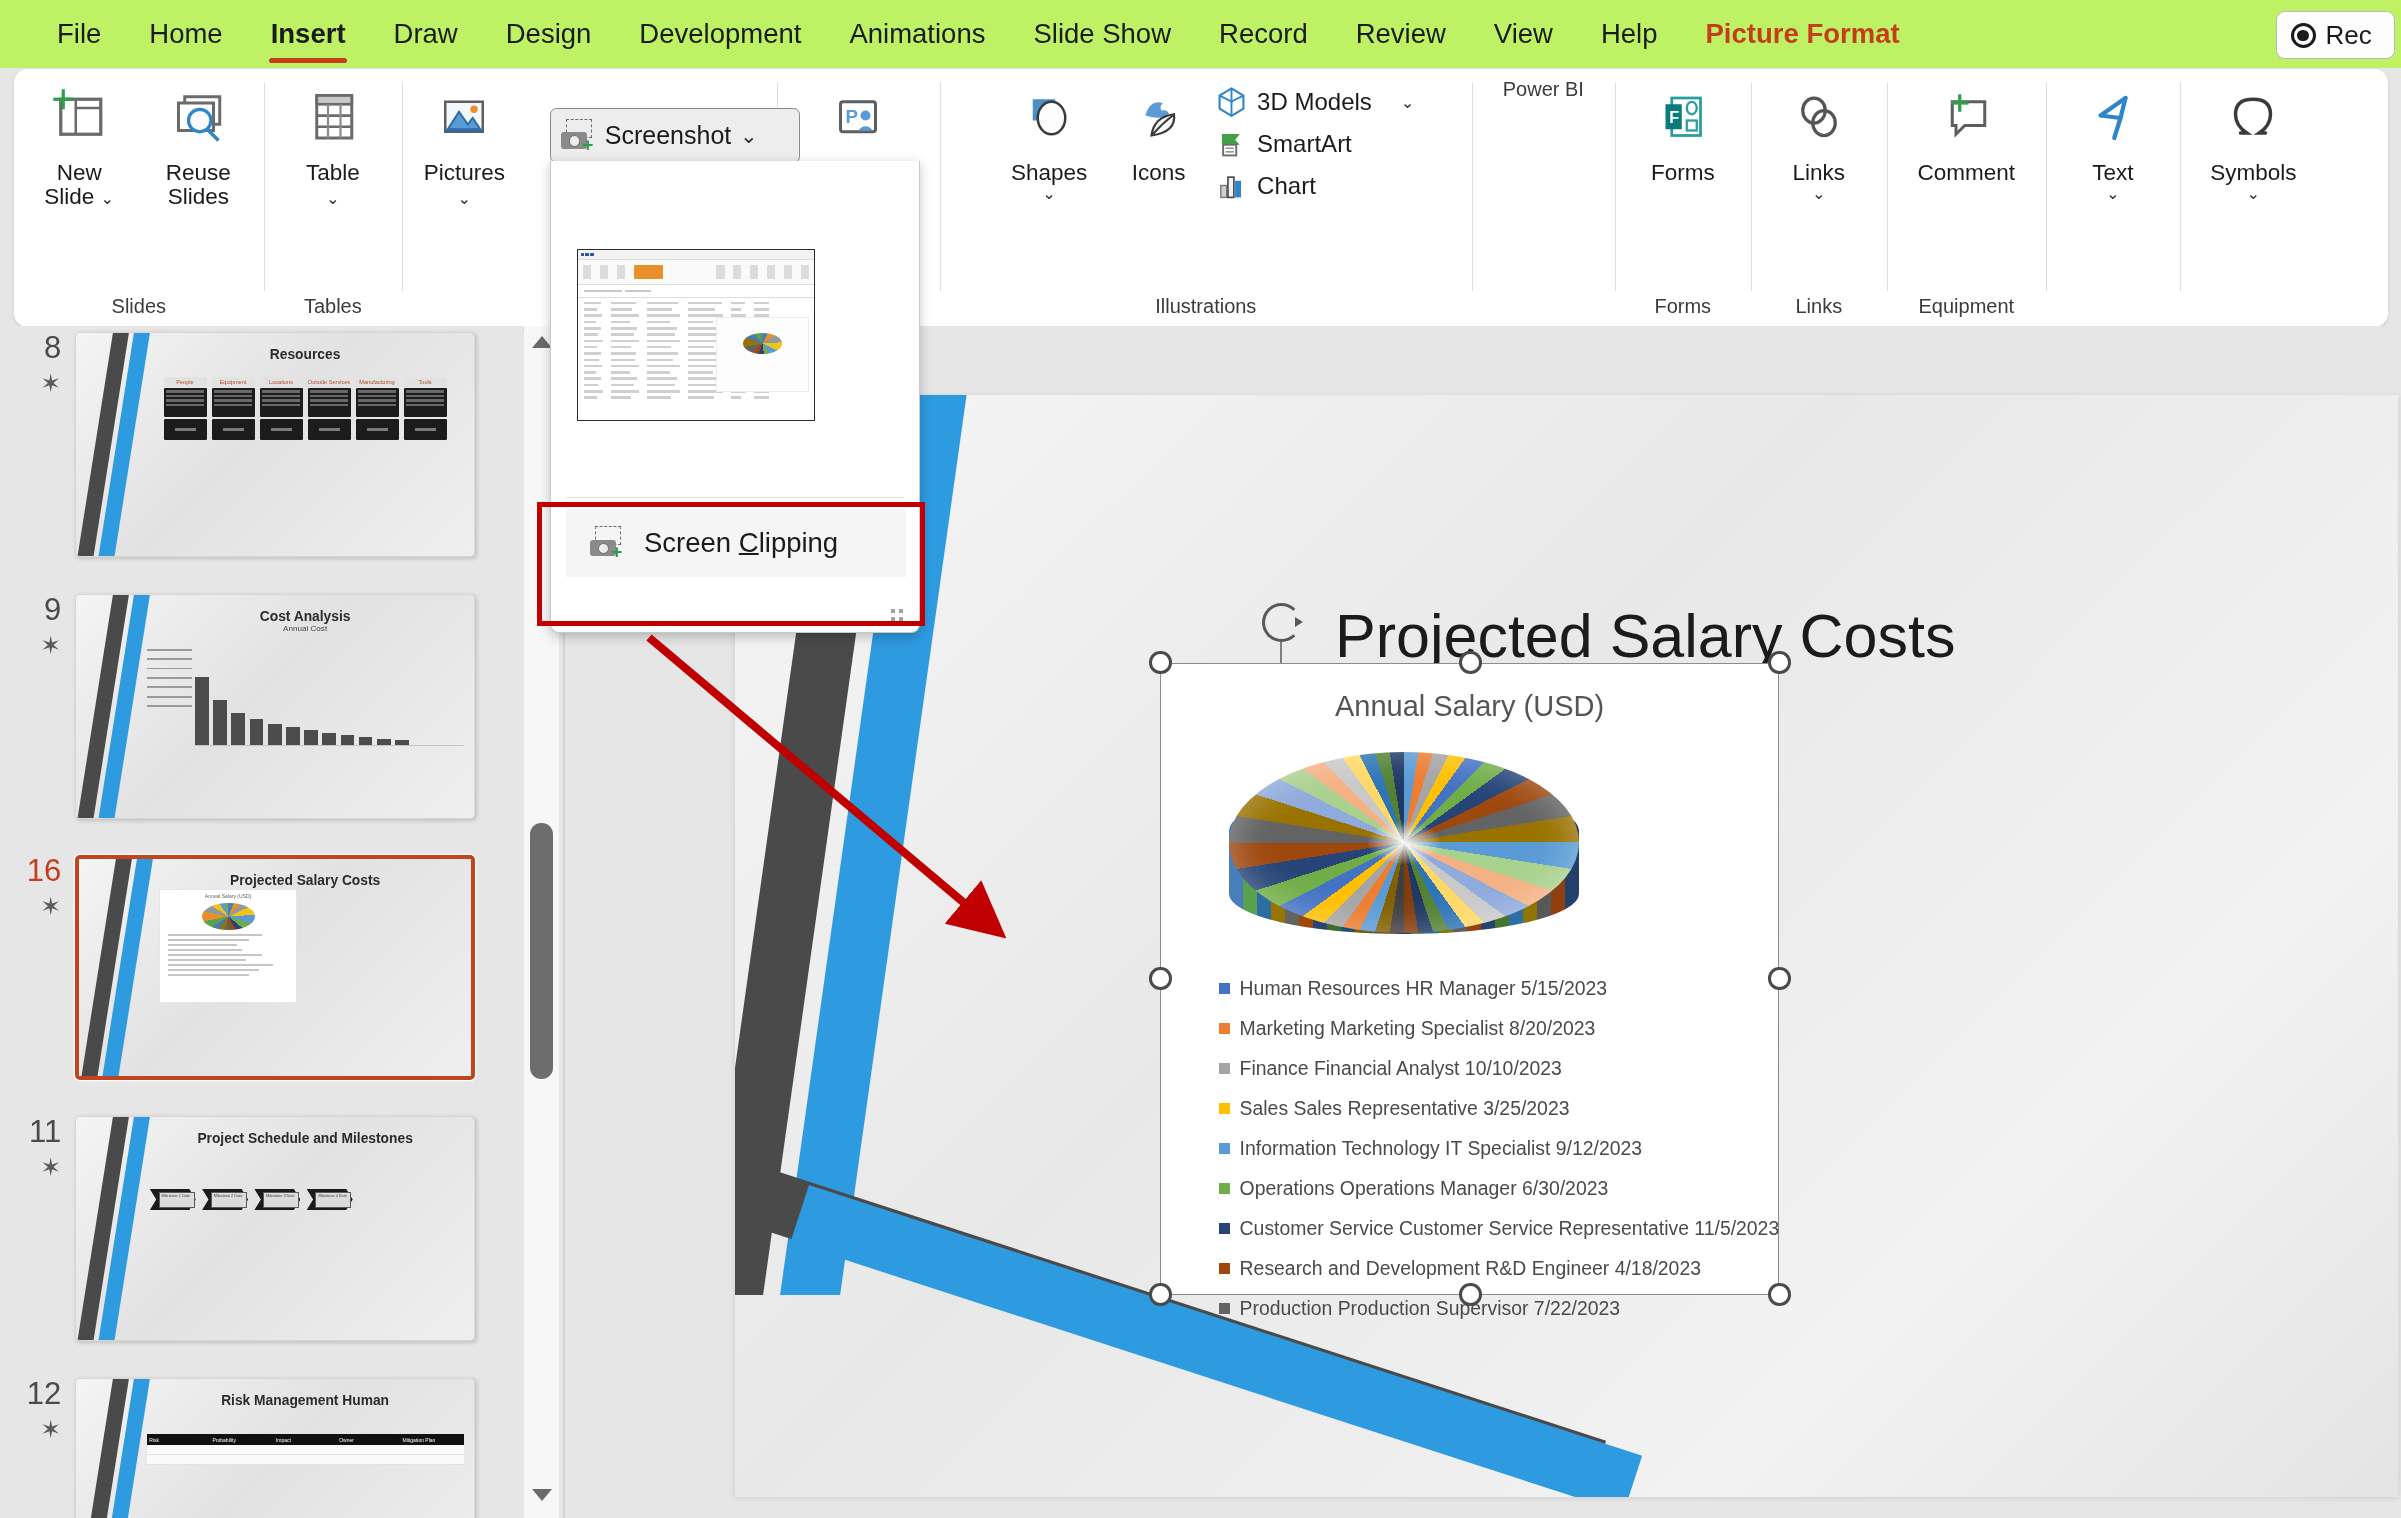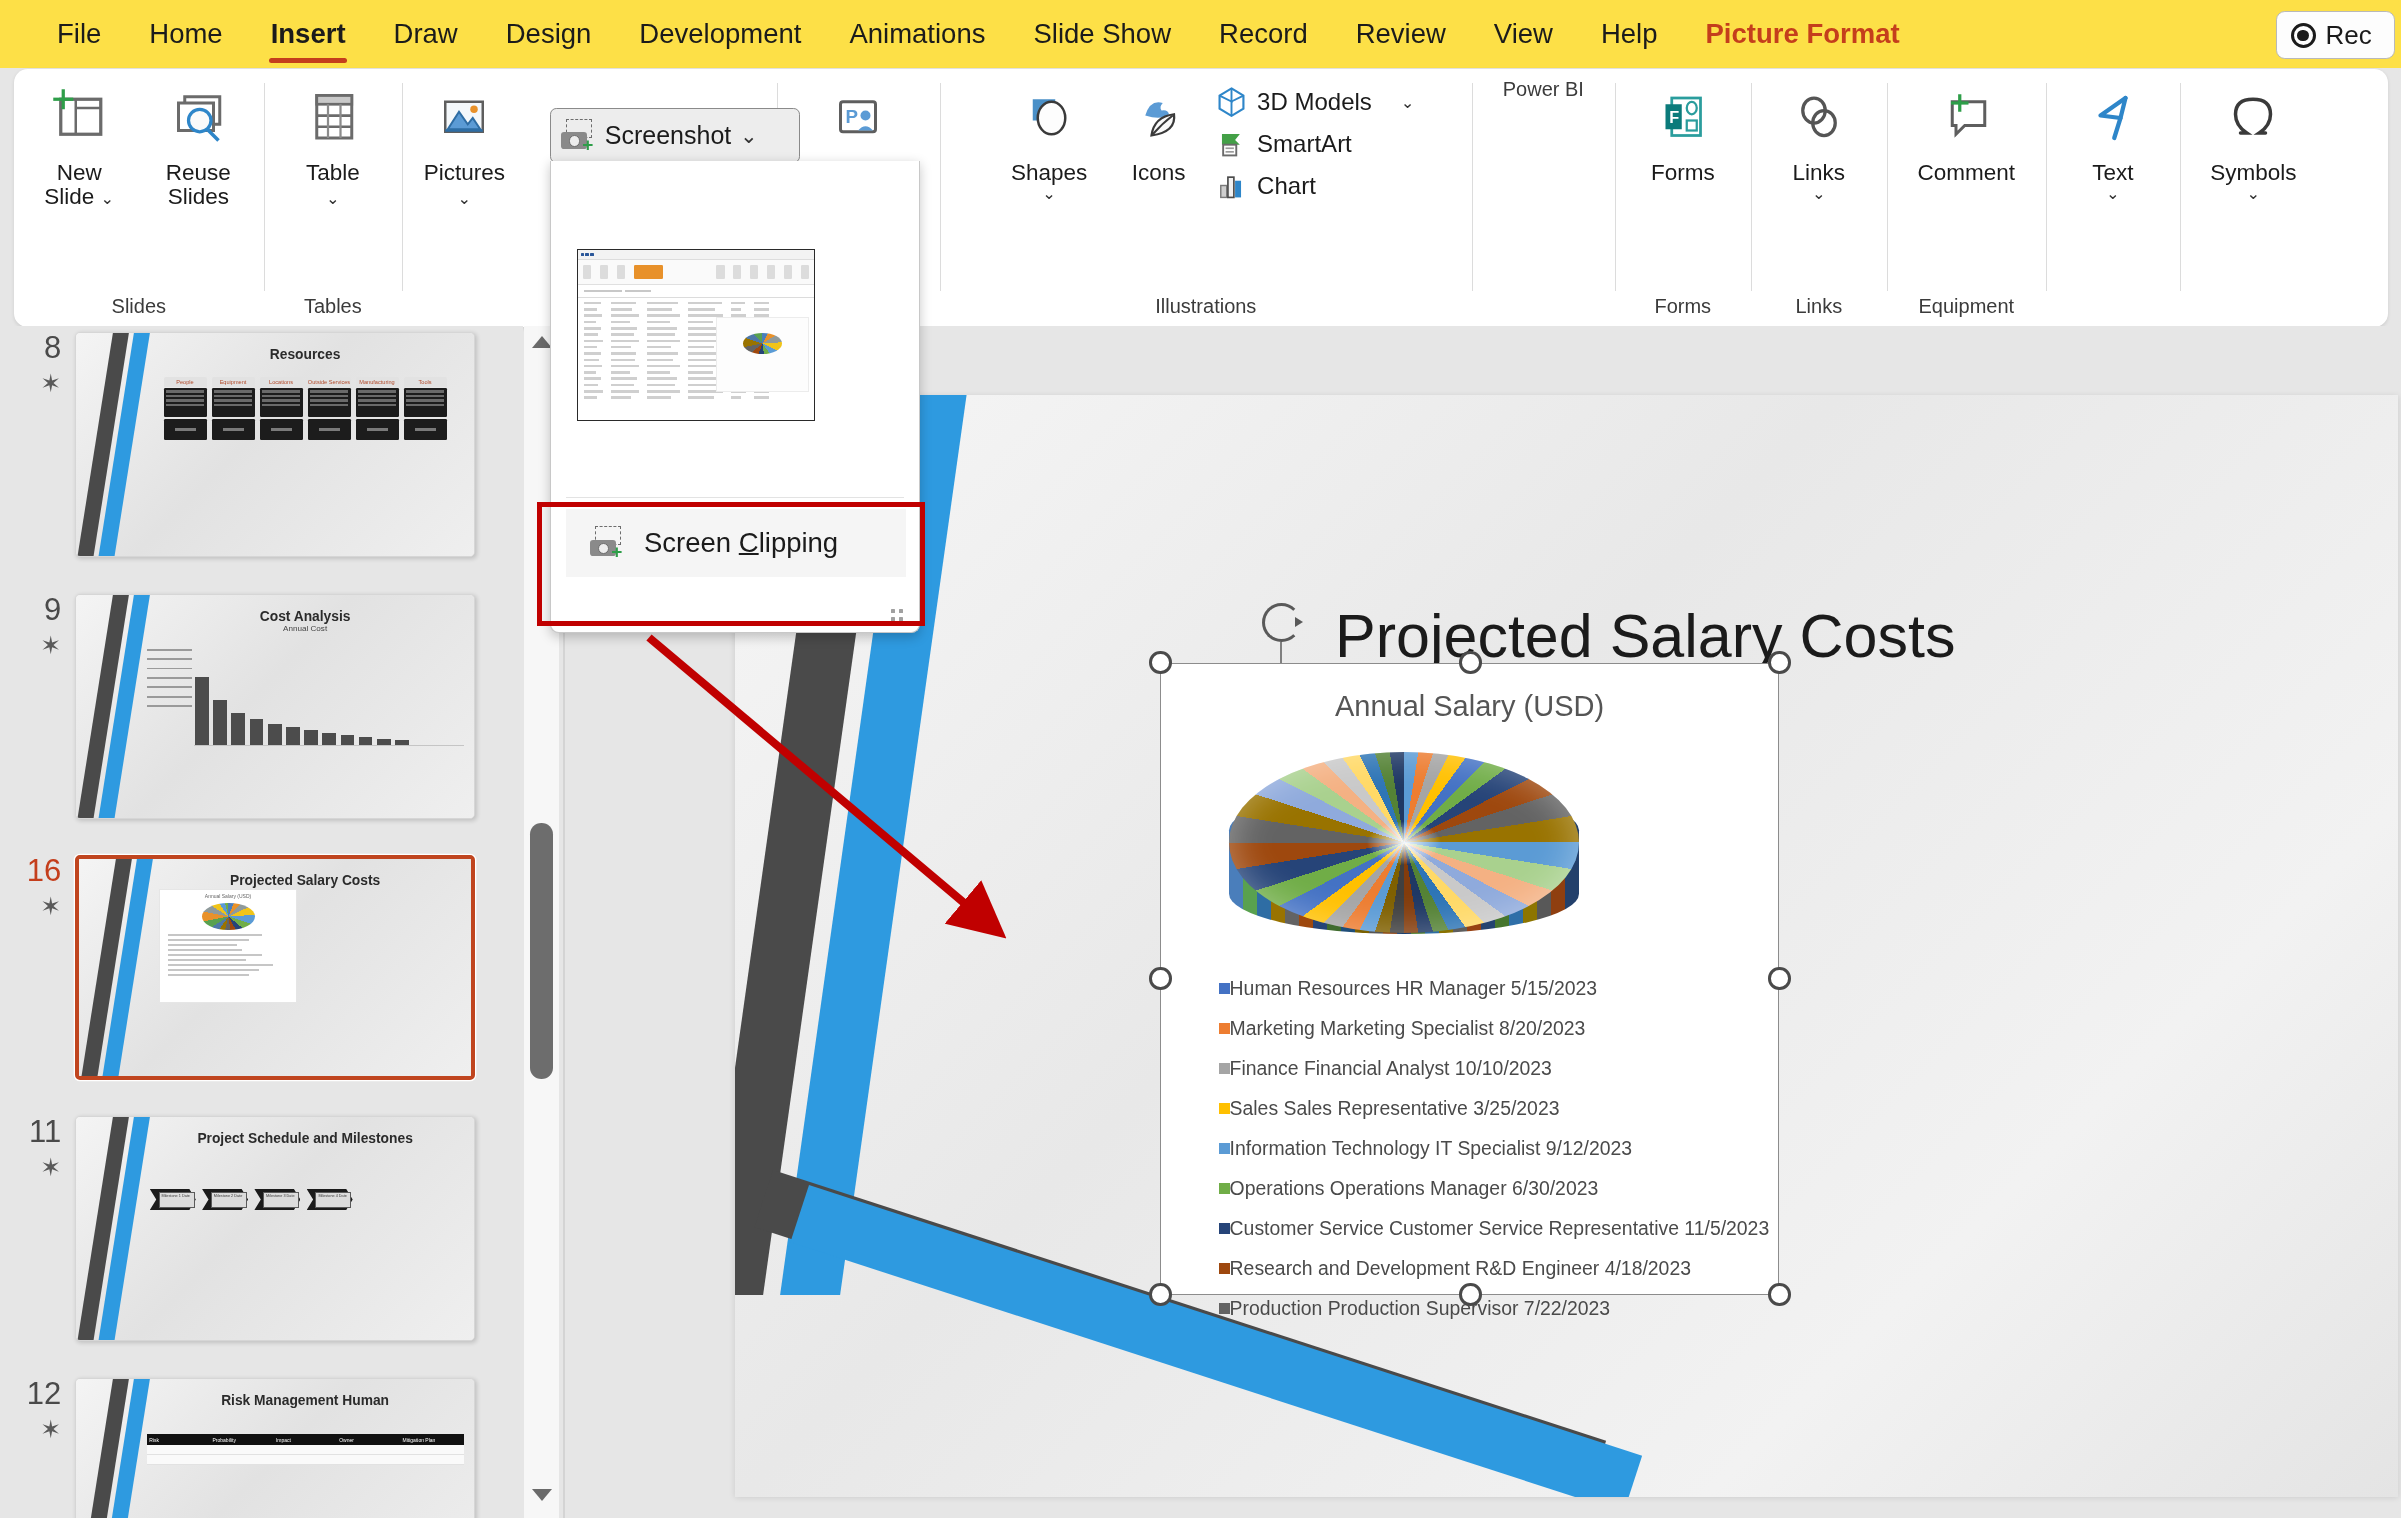--- a/index.html
+++ b/index.html
@@ -7,21 +7,21 @@
     width: 2401px; height: 1518px;
     background: #e6e6e6;
     font-family: "Liberation Sans", sans-serif;
     overflow: hidden;
   }
   #app { position: relative; width: 2401px; height: 1518px; }
 
   
   .tabstrip {
     position: absolute; left: 0; top: 0; width: 2401px; height: 68px;
-    background: #fde047;
+    background: #bef264;
     display: flex; align-items: center; padding-left: 38px;
   }
   .tab {
     position: relative;
     font-size: 27.5px; color: #1b1b1b;
     padding: 8.8px 19px; margin-right: 10px;
     white-space: nowrap; cursor: default;
   }
   .tab.active { font-weight: bold; color: #1b1b1b; }
   .tab.active::after {
@@ -367,21 +367,21 @@
       #8faadc 80% 82.5%, #a9d18e 82.5% 85%, #f4b183 85% 87.5%, #c9c9c9 87.5% 90%,
       #ffd966 90% 92.5%, #2e75b6 92.5% 95%, #548235 95% 97.5%, #1f3864 97.5% 100%);
     box-shadow: inset 0 0 38px rgba(255,255,255,.35);
   }
   .pie3d .glow {
     position: absolute; left: 50%; top: 50%; transform: translate(-50%,-50%);
     width: 75px; height: 44px; border-radius: 50%;
     background: radial-gradient(ellipse at center, rgba(255,255,255,.95) 0%, rgba(255,255,255,0) 70%);
   }
   .legend { position: absolute; left: 58px; top: 313px; right: 12.5px; }
-  .leg-item { display: flex; align-items: center; margin-bottom: 17px; }
+  .leg-item { display: flex; align-items: center; gap: 10px; margin-bottom: 17px; }
   .leg-sw { width: 10.6px; height: 10.6px; flex: none; }
   .leg-tx { font-size: 19.4px; color: #4a4a4a; white-space: nowrap; }
 </style>
 </head>
 <body>
 
 <div id="app">
 
   <div class="tabstrip">
     <div class="tab">File</div>

